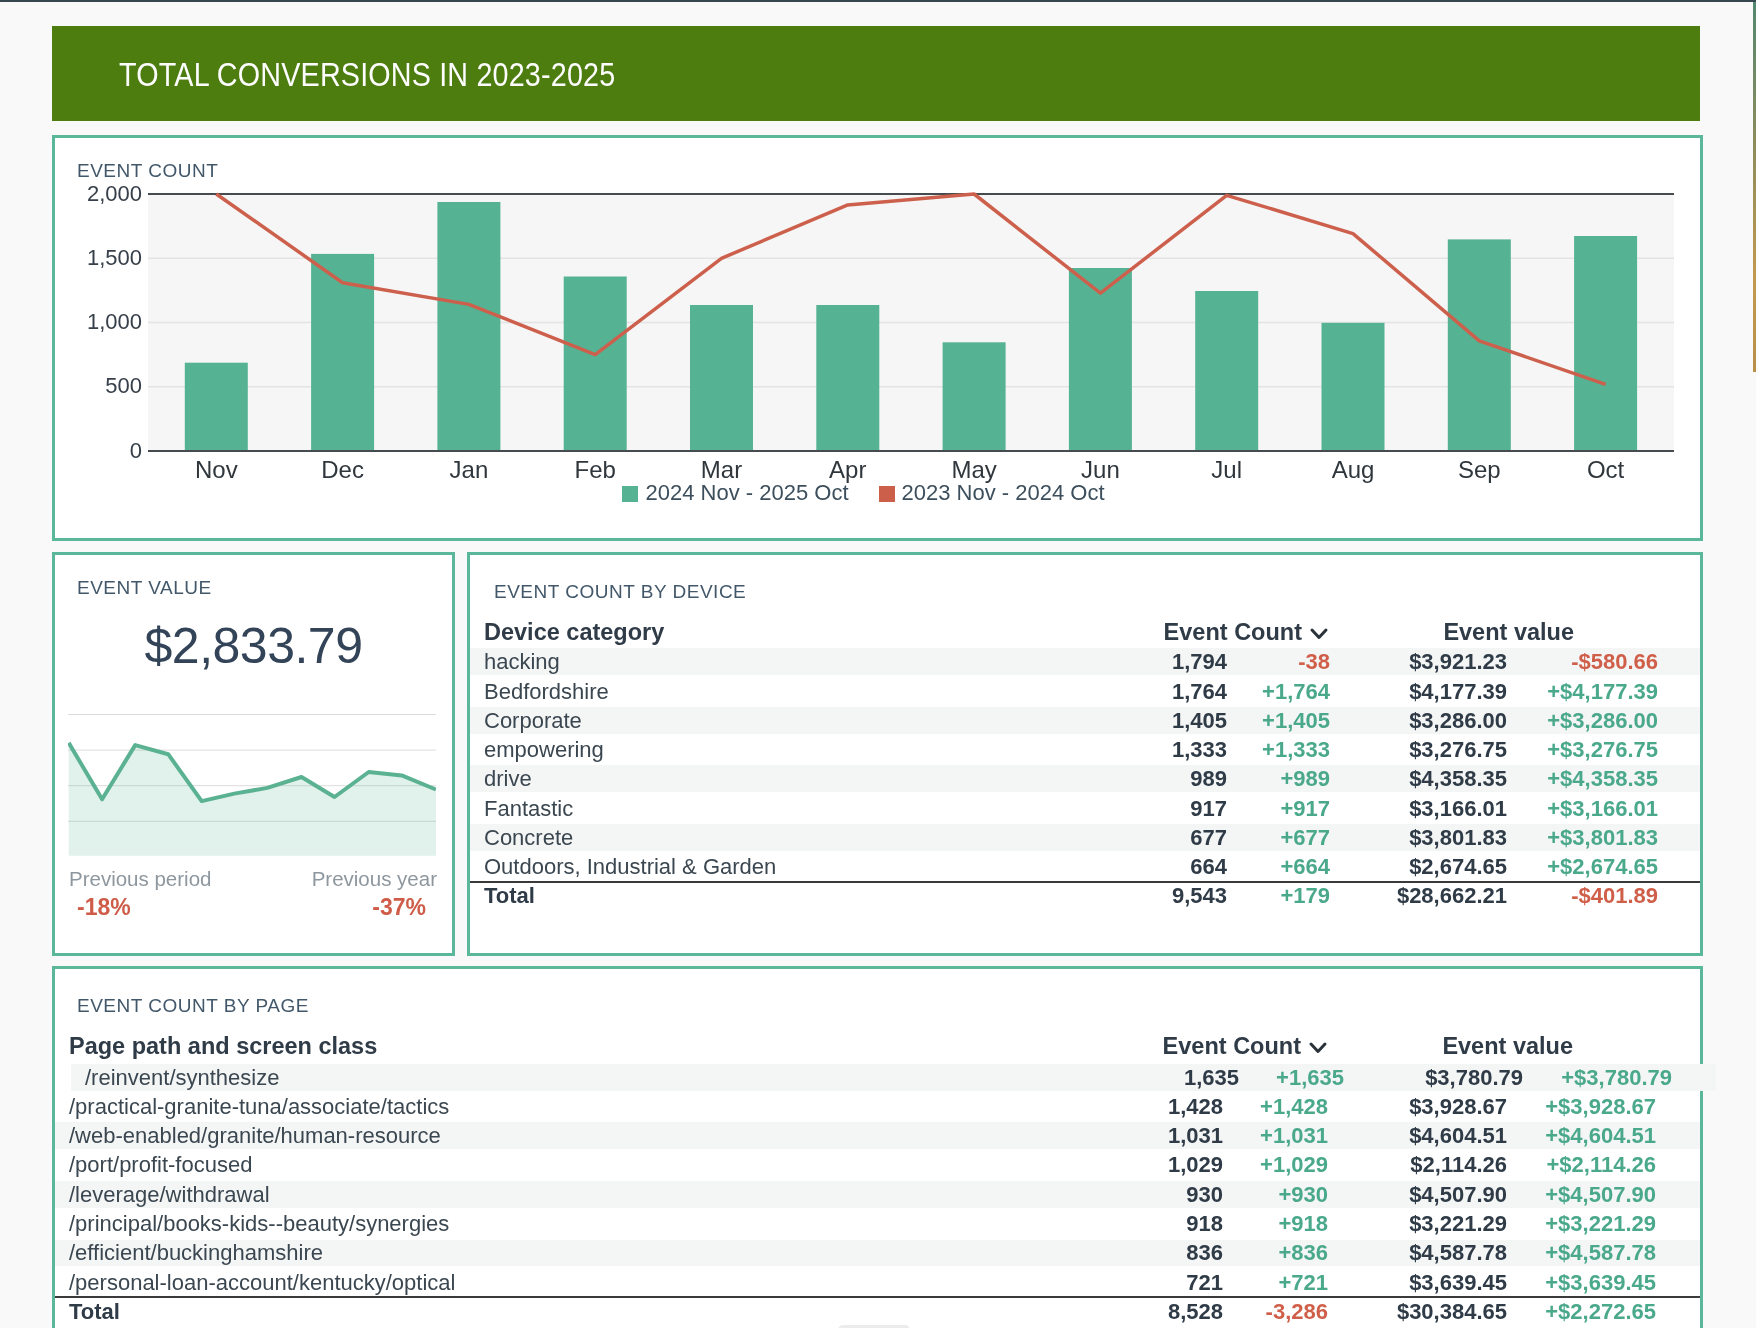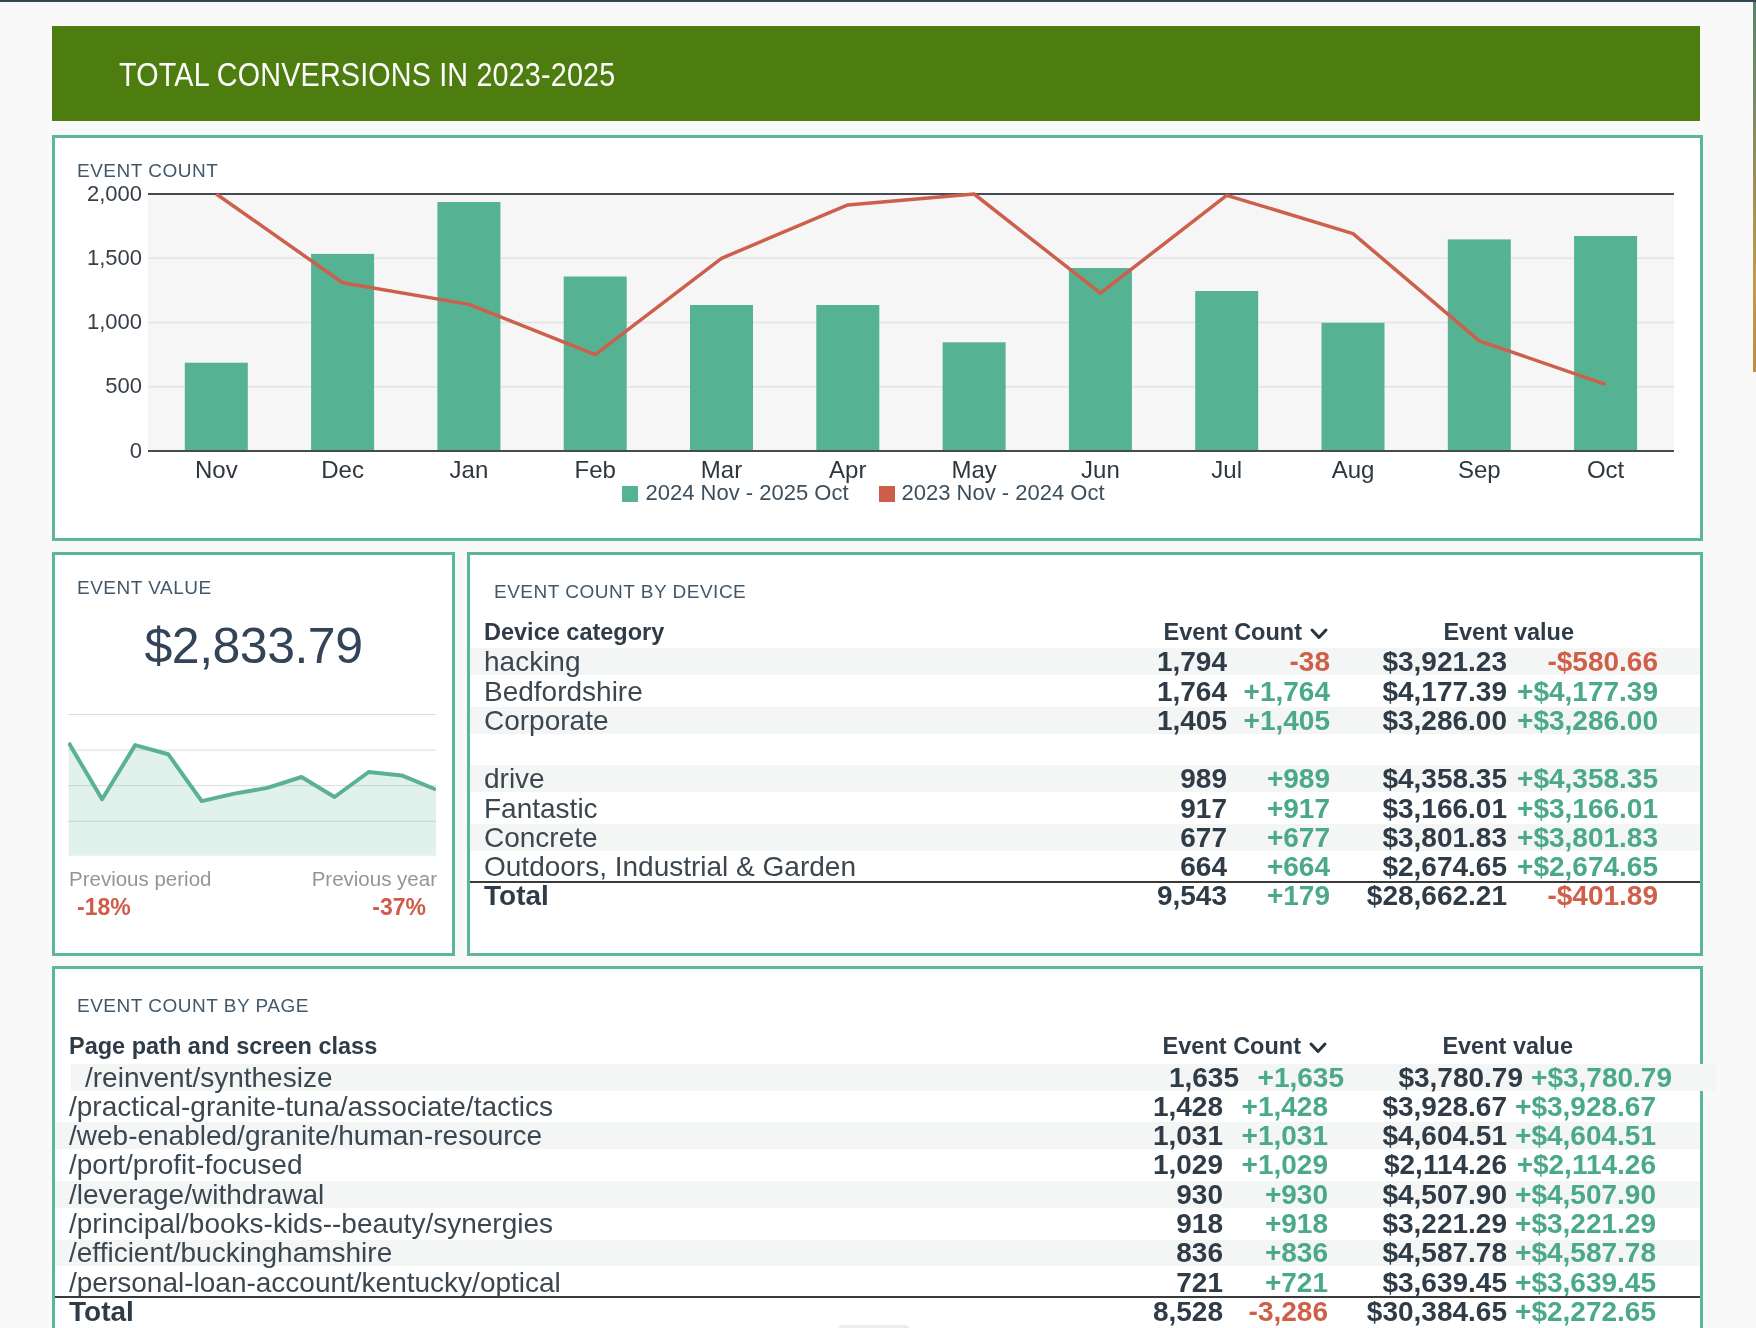--- a/index.html
+++ b/index.html
@@ -28,21 +28,21 @@
   
   .bignum { position:absolute; left:0; top:62px; width:100%; text-align:center;
     color:#334459; font-size:50px; letter-spacing:-0.5px; }
   .prevrow { position:absolute; left:14px; right:15px; top:312px; display:flex;
     justify-content:space-between; color:#8e979e; font-size:20.5px; }
   .pctrow { position:absolute; left:22px; right:26px; top:339px; display:flex;
     justify-content:space-between; color:#cf5c49; font-size:23px; font-weight:700; }
 
   
   .thead { position:absolute; font-weight:700; color:#2f3b47; font-size:23.5px; }
-  .trow { position:absolute; display:block; font-size:28px; color:#3b4750; height:29.3px; line-height:29.3px; }
+  .trow { position:absolute; display:block; font-size:22px; color:#3b4750; height:29.3px; line-height:29.3px; }
   .num { font-weight:700; color:#2f3b47;text-align:right; }
   .pos { font-weight:700; color:#4aa88b; }
   .neg { font-weight:700; color:#d05f4a; }
   .cell { position:absolute; top:0; white-space:nowrap; line-height:29.3px; }
   .r { text-align:right; }
   .band { background:linear-gradient(to bottom, rgba(244,245,245,0) 0 1.5px, #f4f5f5 1.5px 27.6px, rgba(244,245,245,0) 27.6px); }
   .totline { position:absolute; height:2px; background:#3a3a3a; left:0; }
   .chev { display:inline-block; margin-left:7px; }
   .bottompill { position:absolute; left:838px; top:1325px; width:72px; height:10px;
     border-radius:5px; background:#ececec; }
@@ -153,20 +153,27 @@
     <span class="cell num" style="right:193px;">$4,177.39</span>
     <span class="cell pos" style="right:42px;">+$4,177.39</span>
   </div>
   <div class="trow band" style="top:150.8px; width:1230px;">
     <span class="cell" style="left:14px;">Corporate</span>
     <span class="cell num" style="right:473px;">1,405</span>
     <span class="cell pos" style="right:370px;">+1,405</span>
     <span class="cell num" style="right:193px;">$3,286.00</span>
     <span class="cell pos" style="right:42px;">+$3,286.00</span>
   </div>
+  <div class="trow" style="top:180.1px; width:1230px;">
+    <span class="cell" style="left:14px;">empowering</span>
+    <span class="cell num" style="right:473px;">1,333</span>
+    <span class="cell pos" style="right:370px;">+1,333</span>
+    <span class="cell num" style="right:193px;">$3,276.75</span>
+    <span class="cell pos" style="right:42px;">+$3,276.75</span>
+  </div>
   <div class="trow band" style="top:209.4px; width:1230px;">
     <span class="cell" style="left:14px;">drive</span>
     <span class="cell num" style="right:473px;">989</span>
     <span class="cell pos" style="right:370px;">+989</span>
     <span class="cell num" style="right:193px;">$4,358.35</span>
     <span class="cell pos" style="right:42px;">+$4,358.35</span>
   </div>
   <div class="trow" style="top:238.7px; width:1230px;">
     <span class="cell" style="left:14px;">Fantastic</span>
     <span class="cell num" style="right:473px;">917</span>

